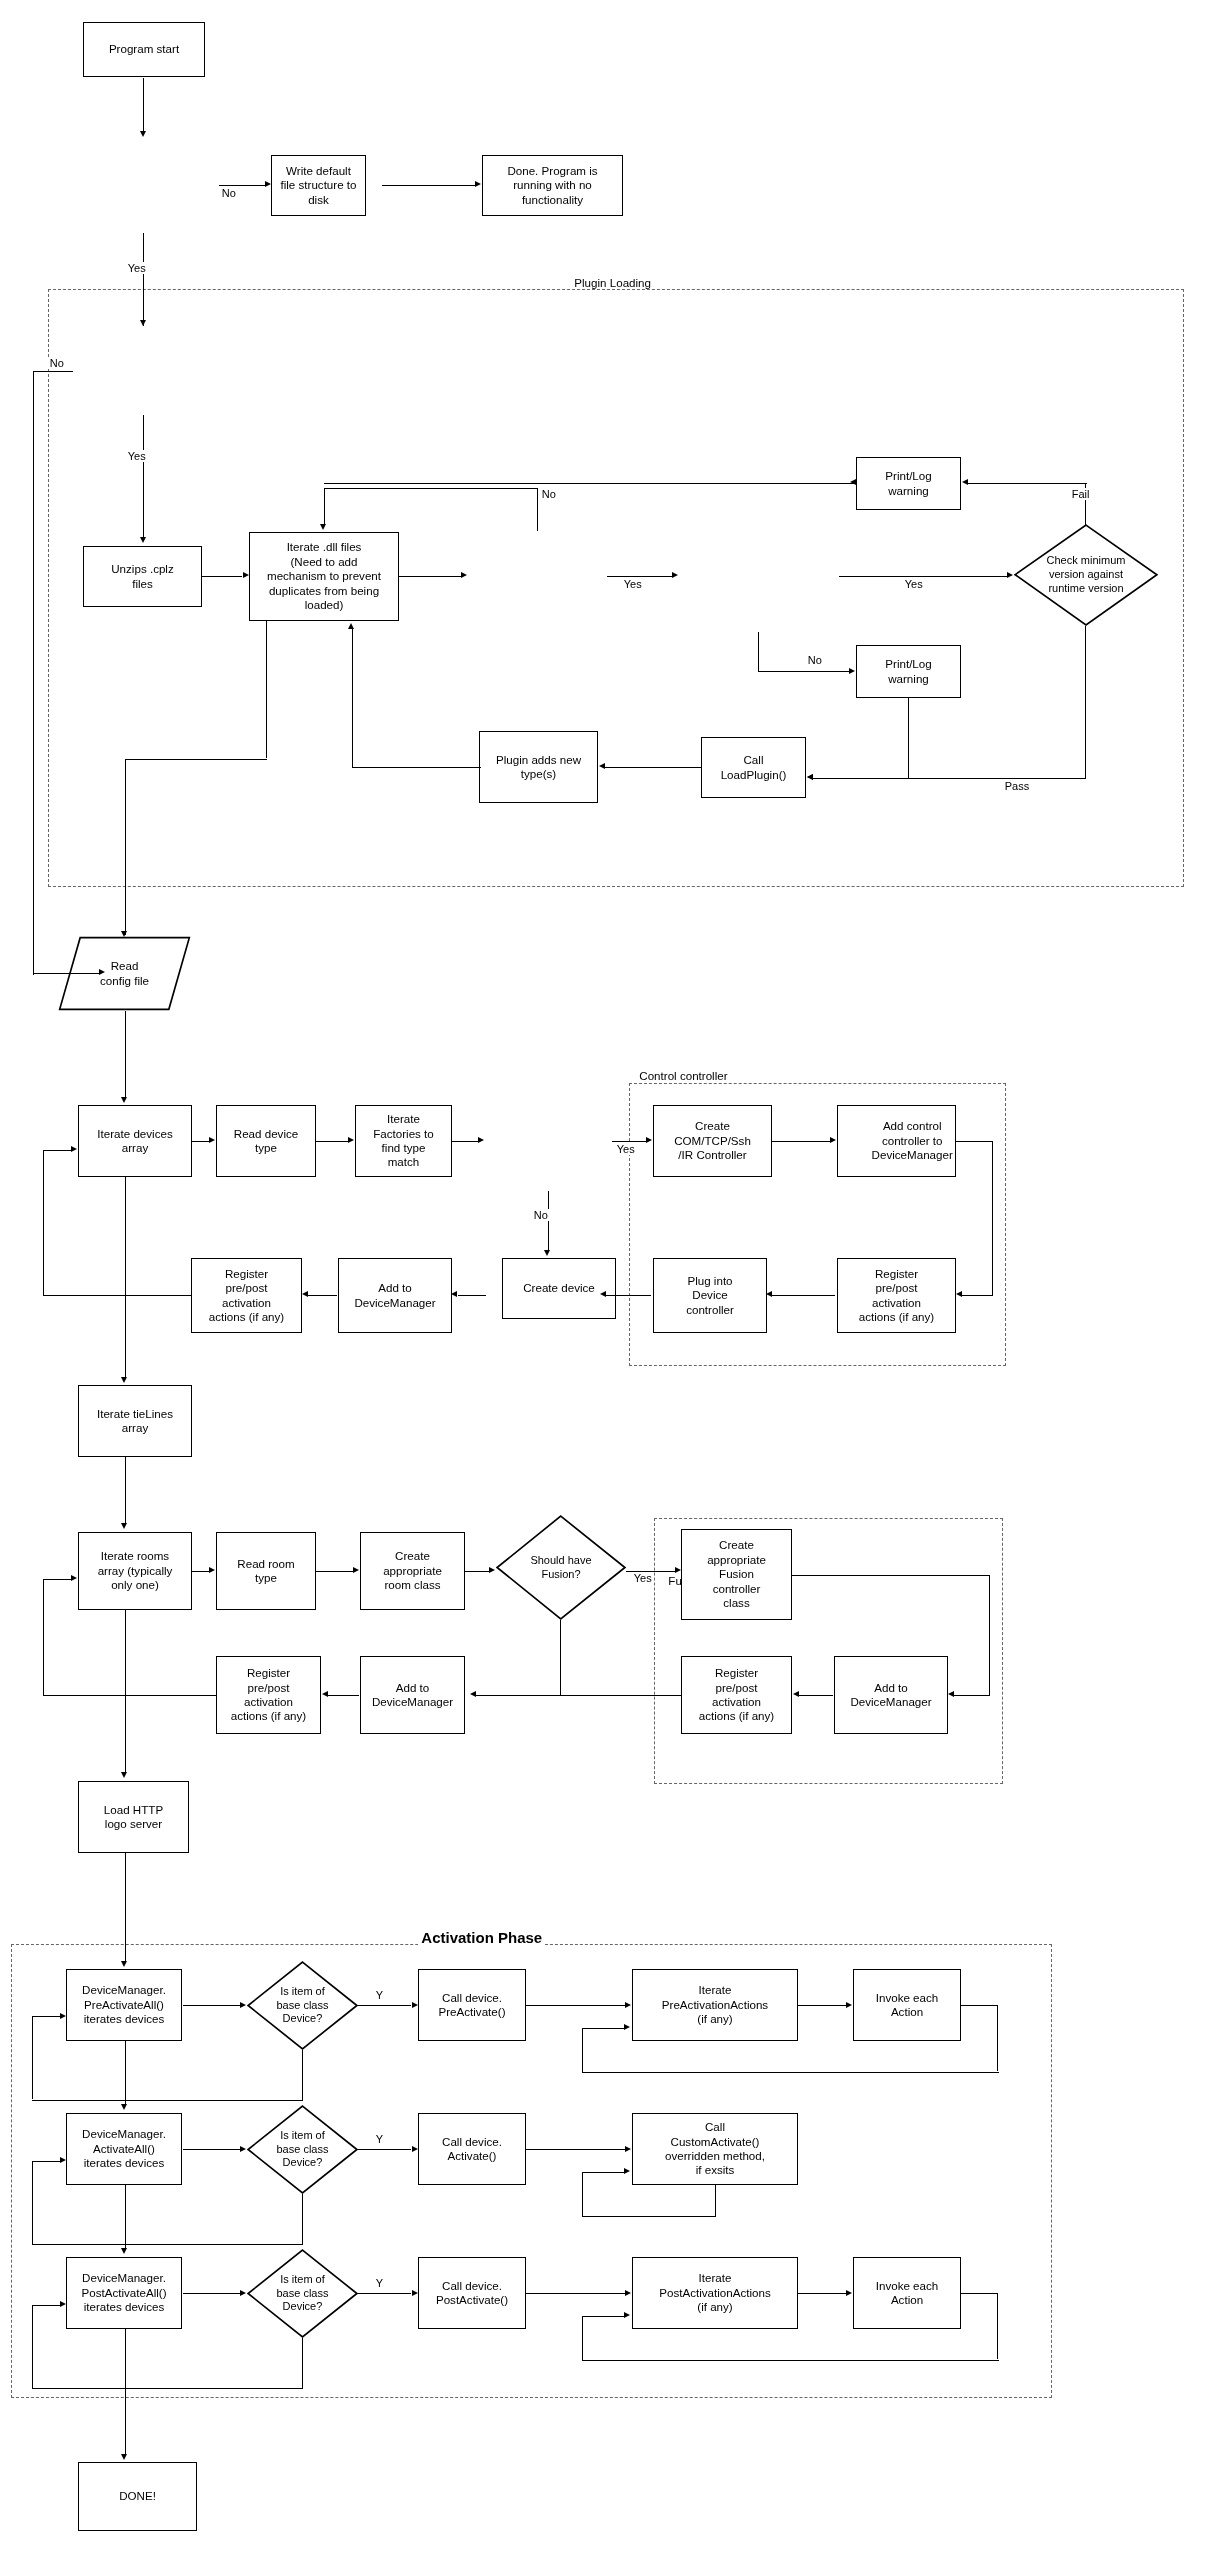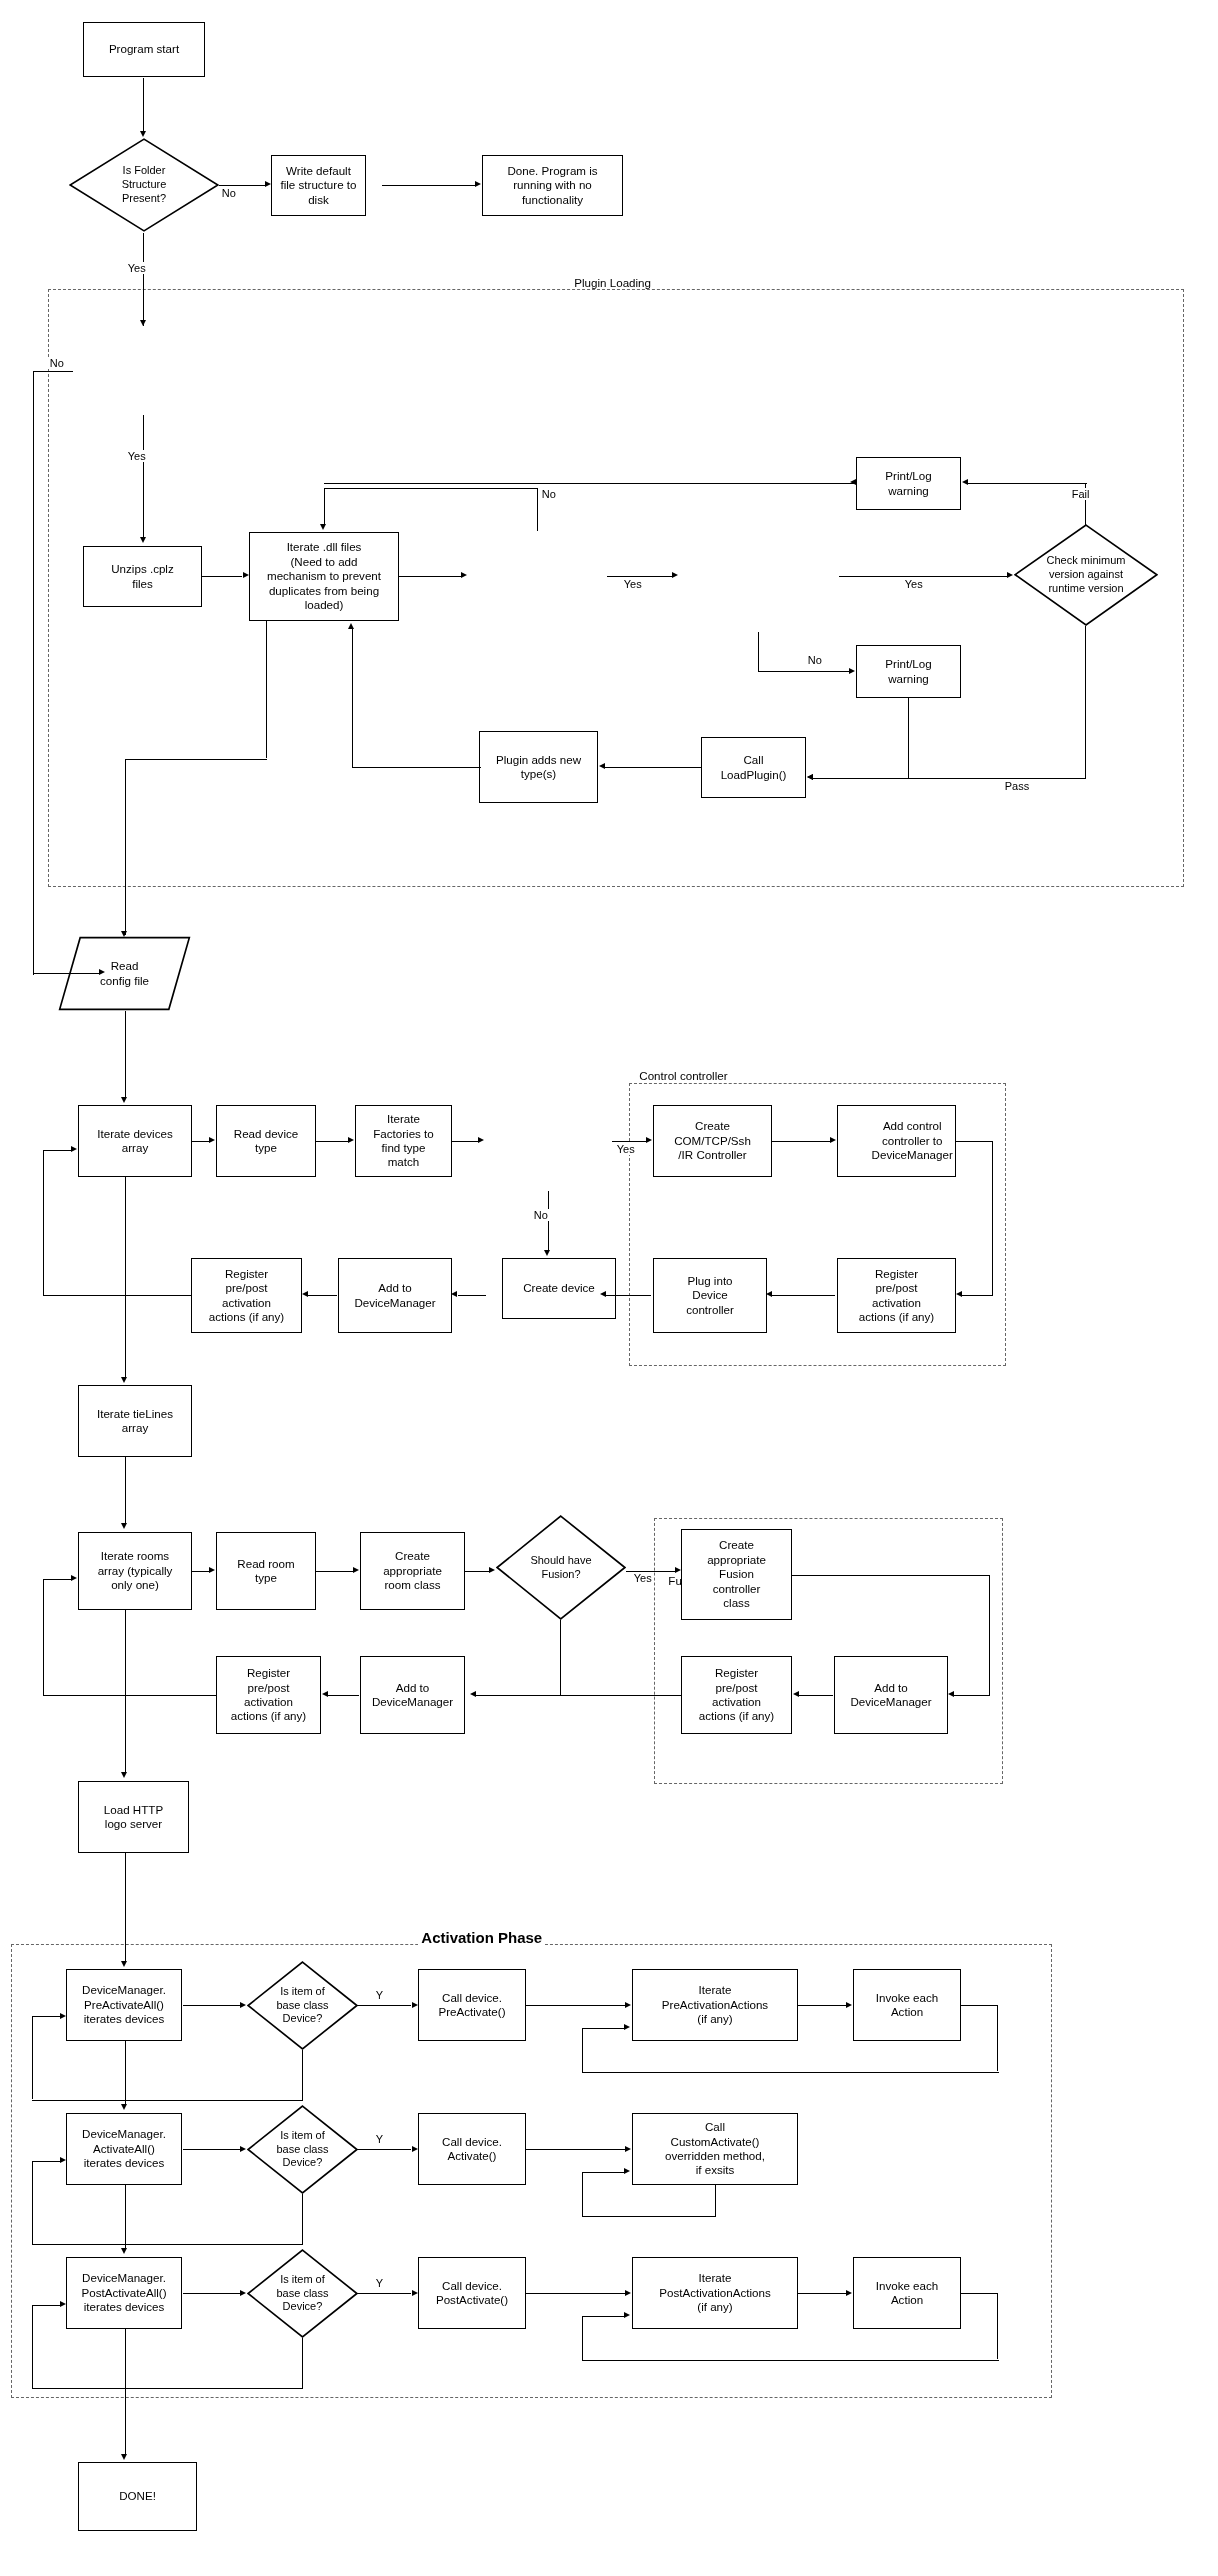--- a/index.html
+++ b/index.html
@@ -58,32 +58,20 @@
   <div class="group" style="left:654px;top:1518px;width:349px;height:266px;"></div>
   <div class="group-title" style="left:665px;top:1532px;margin-top:42px;">Fusion controller</div>
 
   <div class="group" style="left:11px;top:1944px;width:1041px;height:454px;"></div>
   <div class="group-title bold" style="left:418px;top:1929px;">Activation Phase</div>
 
   <div class="node" style="left:83px;top:22px;width:122px;height:55px;">
     <span>Program start</span>
   </div>
 
-  <div class="dia" style="left:69px;top:138px;width:150px;height:94px;">
-    <div class="shape">
-      <svg viewBox="0 0 270 170" preserveAspectRatio="none">
-          <polygon points="135,2 268,85 135,168 2,85" fill="#fff" stroke="#000" stroke-width="3"></polygon>
-        </svg>
-    </div>
-    <div class="lbl">
-        <span>Is Folder
-Structure
-Present?</span>
-      </div>
-  </div>
 
   <div class="node" style="left:271px;top:155px;width:95px;height:61px;">
     <span>Write default
 file structure to
 disk</span>
   </div>
 
   <div class="node" style="left:482px;top:155px;width:141px;height:61px;">
     <span>Done.  Program is
 running with no

